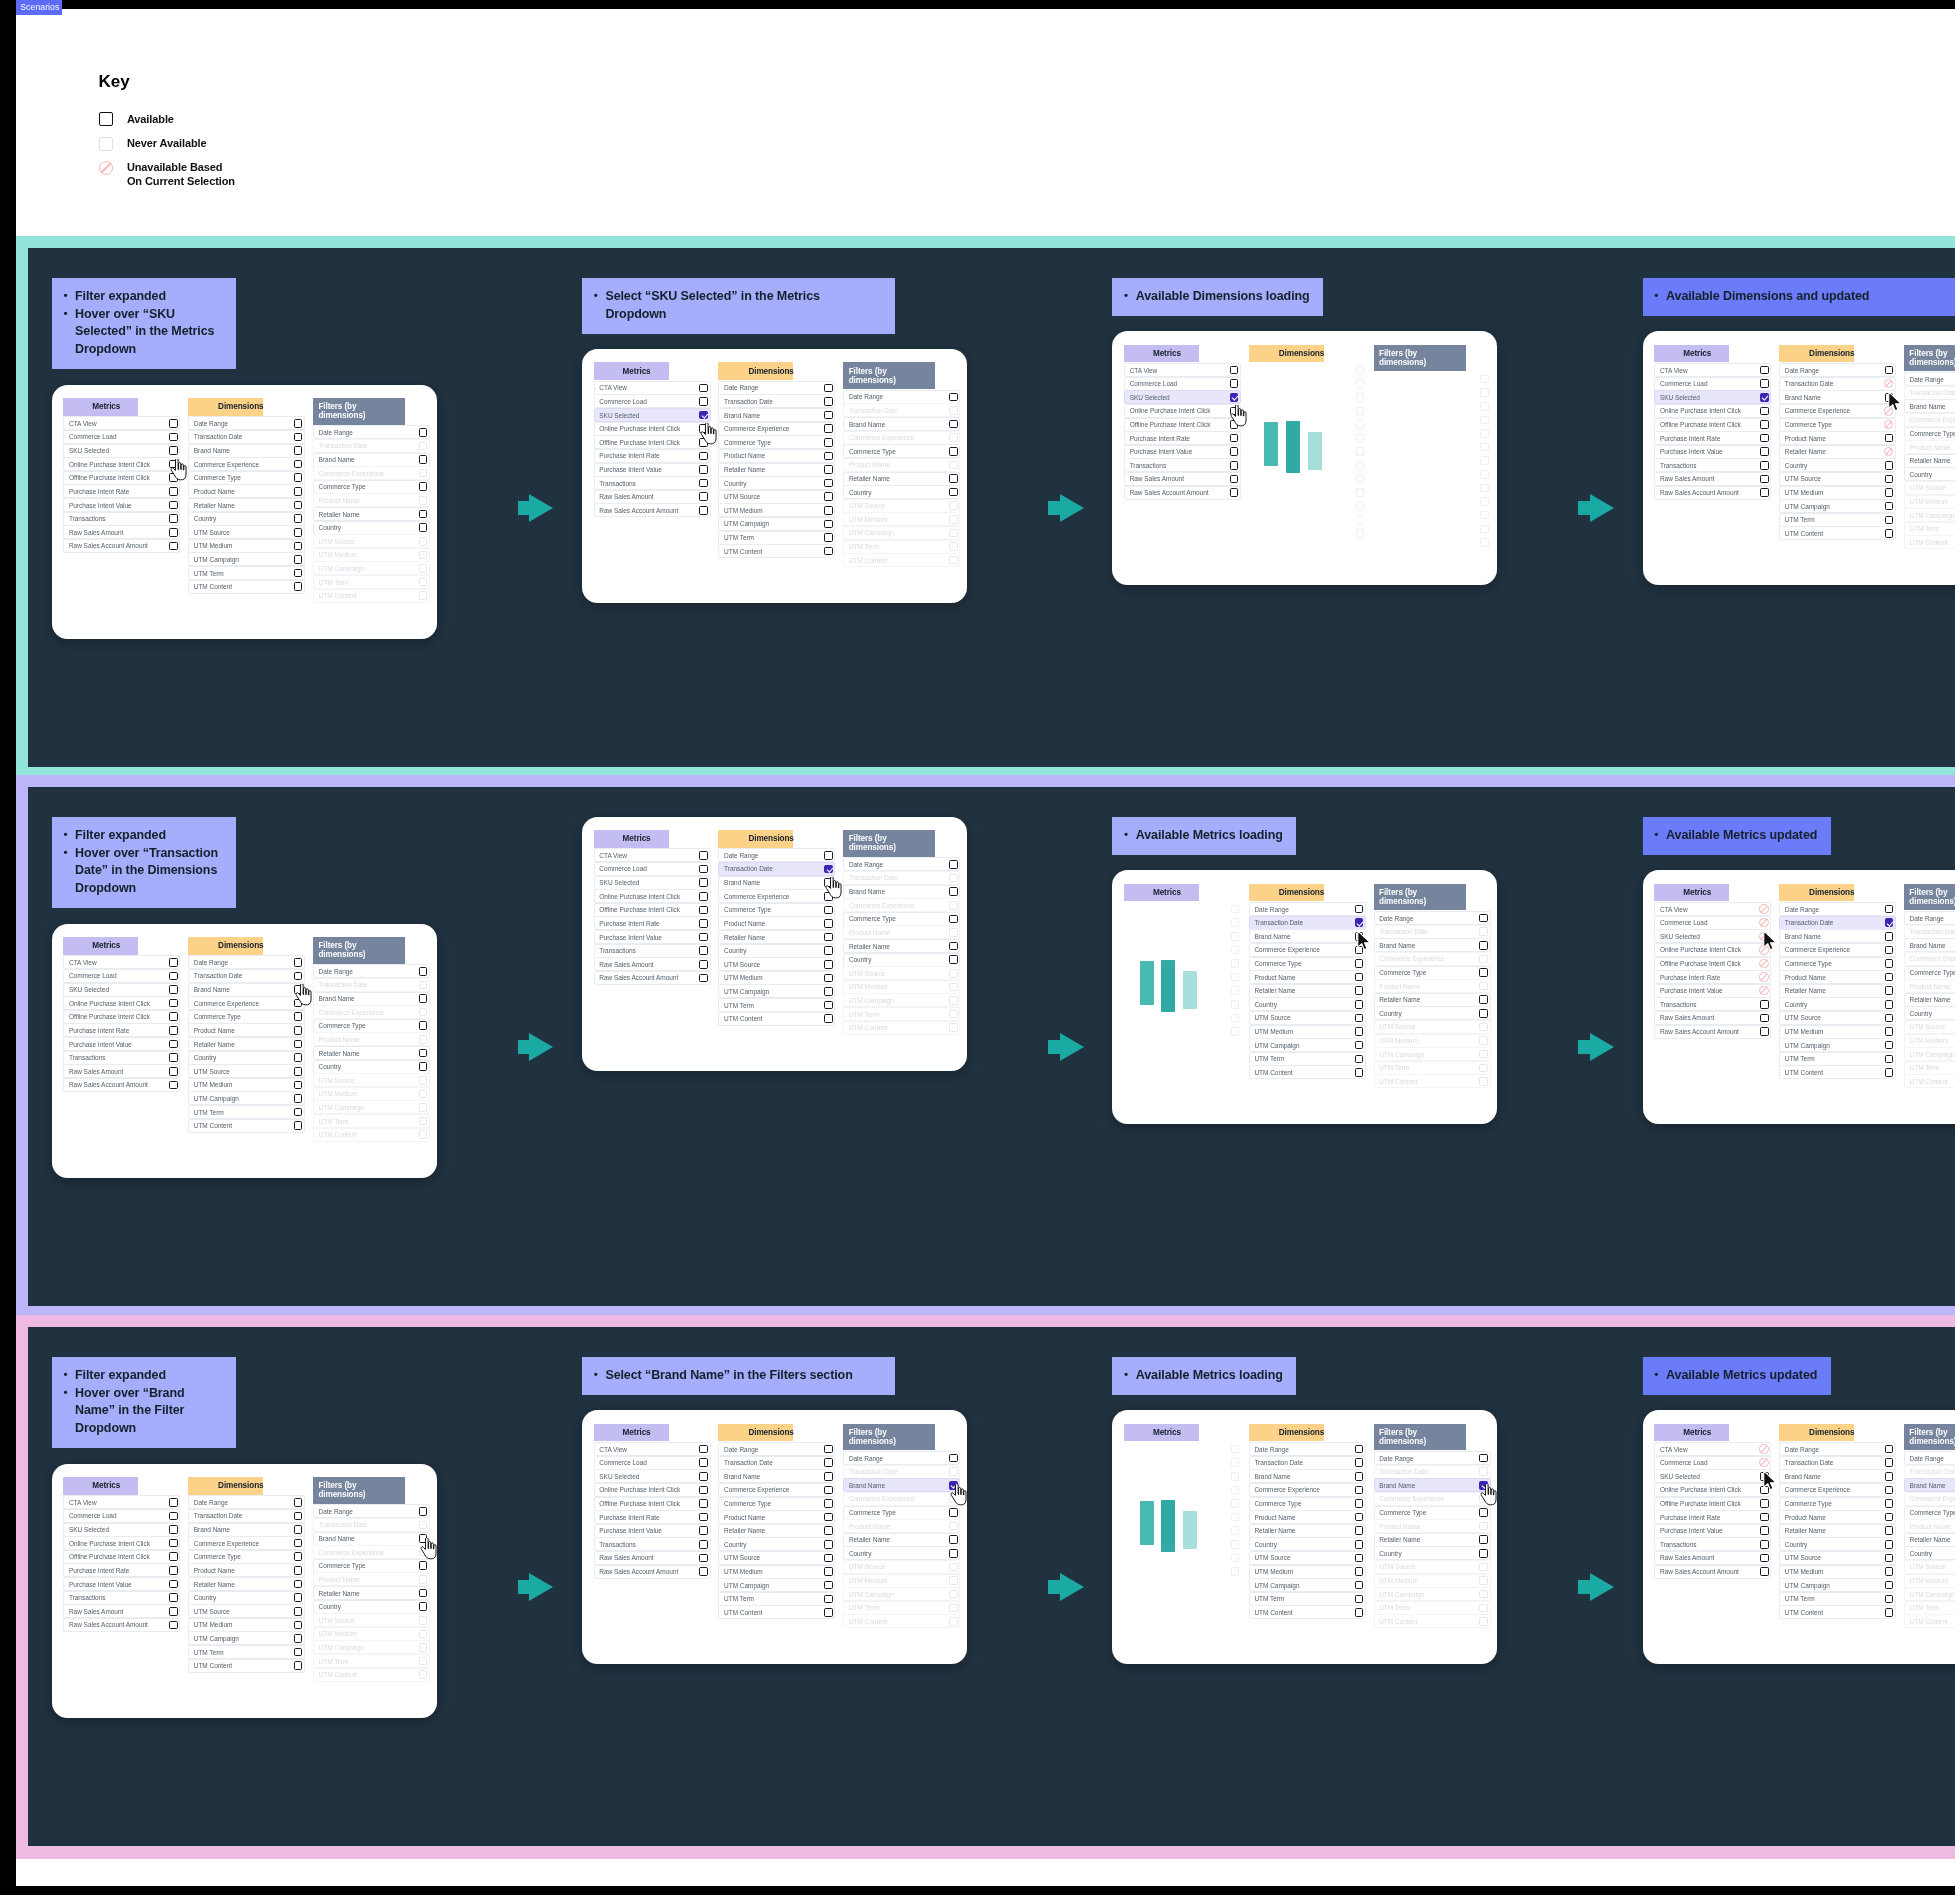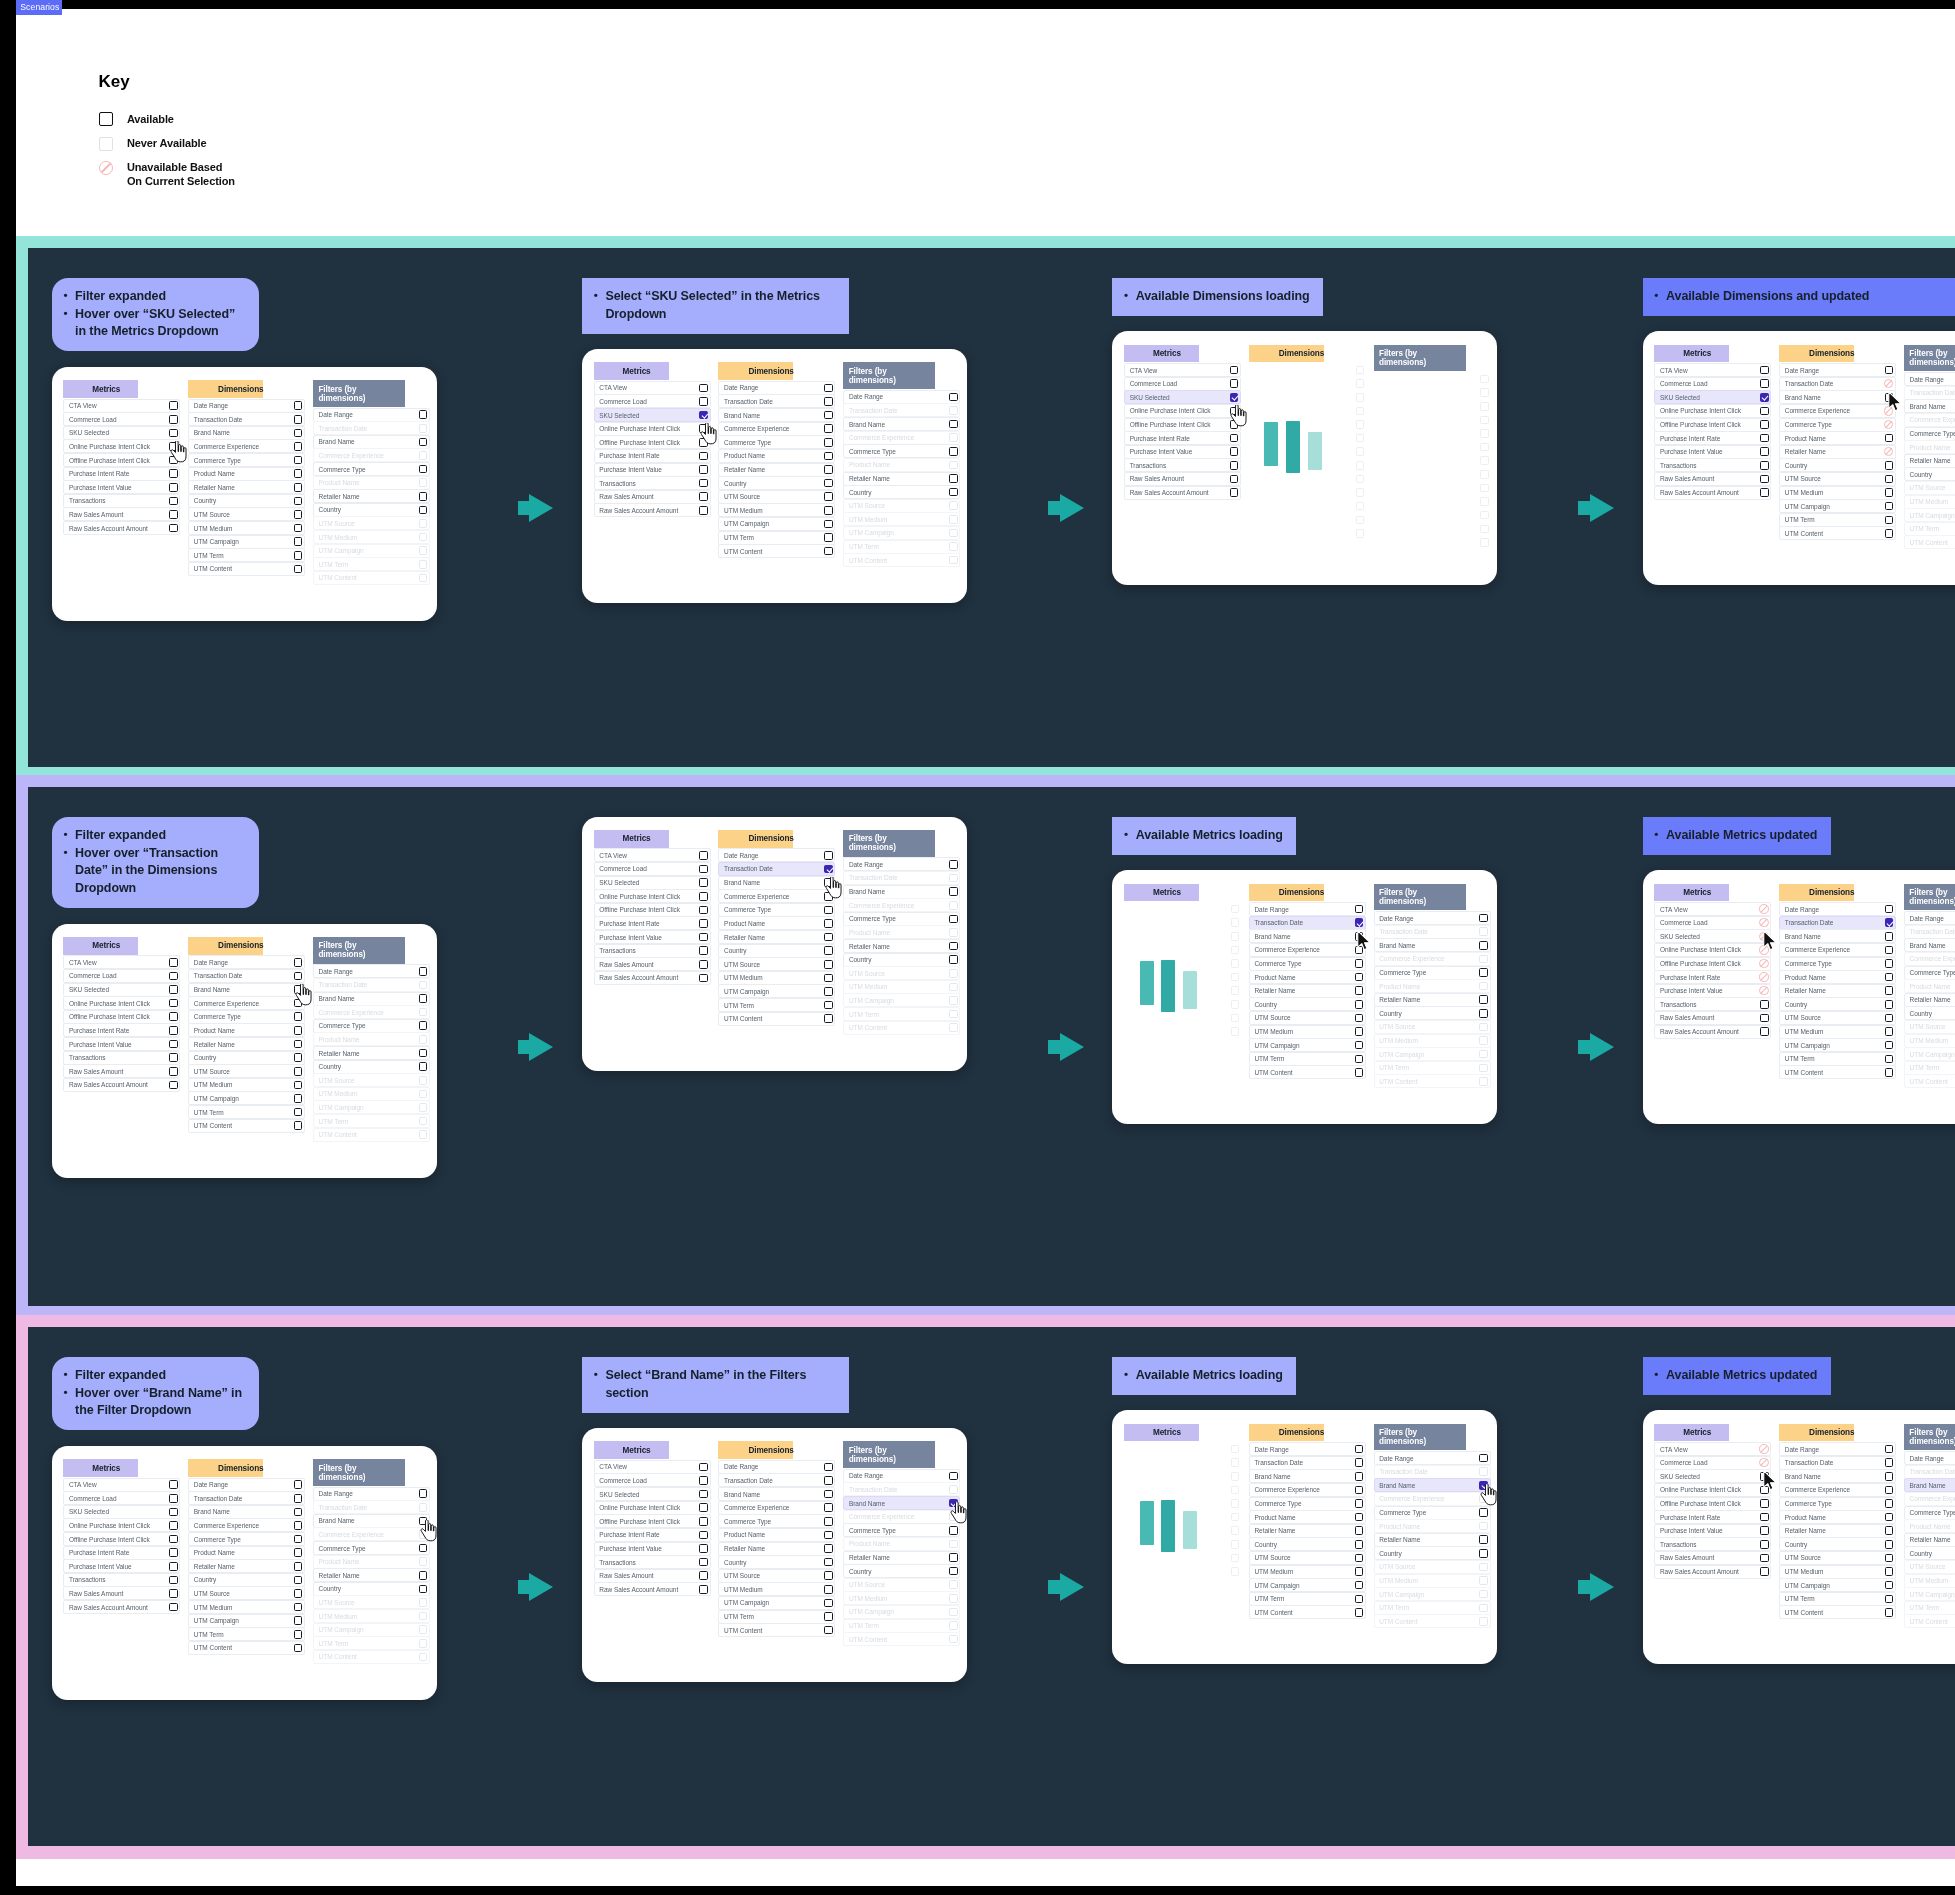--- a/index.html
+++ b/index.html
@@ -165,22 +165,22 @@
     position: relative;
     padding-left: 13.3px;
     letter-spacing: -0.1px;
   }
   .callout li::before {
     content: "\2022";
     position: absolute;
     left: 1.6px; top: -0.8px;
     font-size: 11.7px;
   }
-  .callout.w-narrow { width: 207px; border-radius: 16px; }
-  .callout.w-mid    { width: 267px; }
+  .callout.w-narrow { width: 184px; }
+  .callout.w-mid    { width: 313px; }
   .callout.w-wide   { width: 321px; }
   .callout.w-auto   { width: auto; }
 
   
   .card {
     background: #ffffff;
     border-radius: 15.6px;
     width: 385px;
     height: 254px;
     padding: 13.3px 11.7px 10.2px 11.7px;

